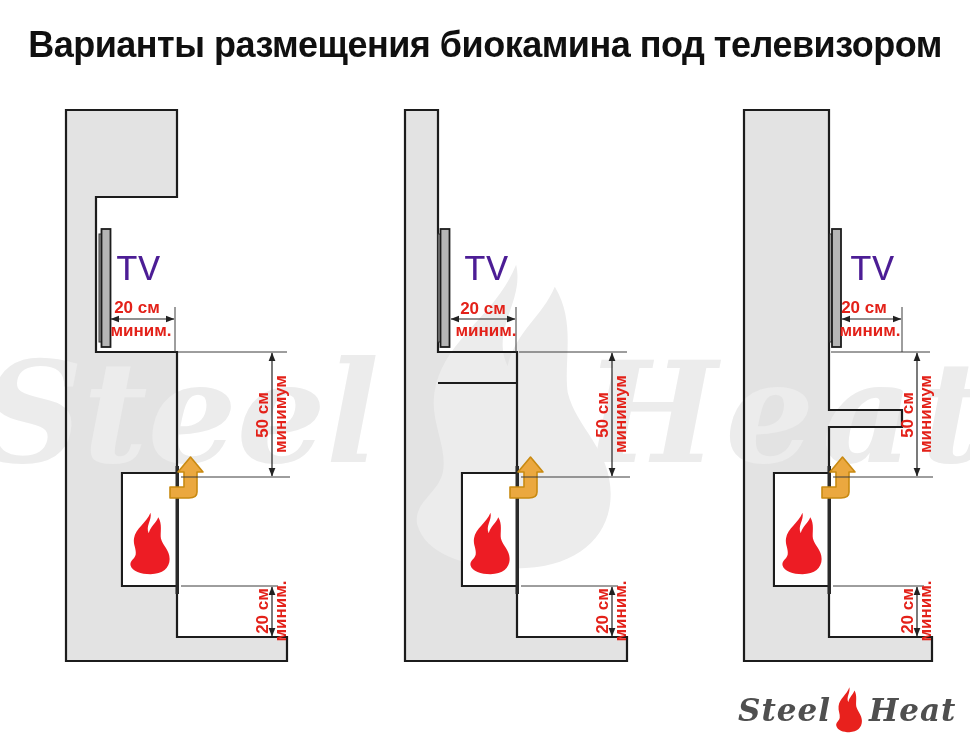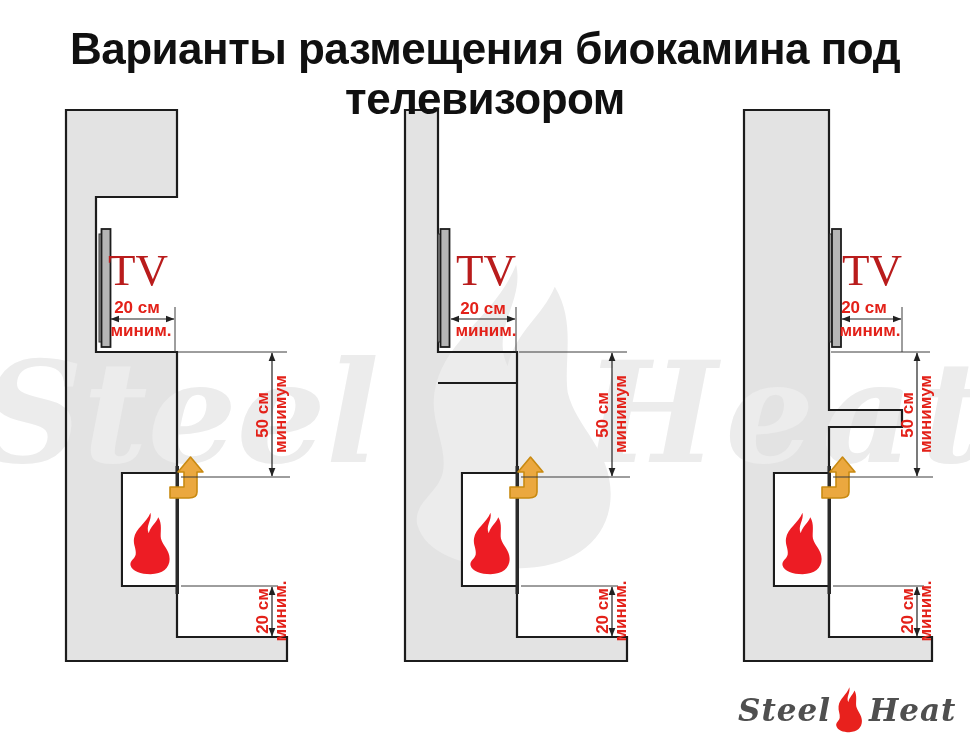--- a/index.html
+++ b/index.html
@@ -5,27 +5,27 @@
   * { margin:0; padding:0; box-sizing:border-box; }
   html,body { background:#fff; }
   .stage {
     position:relative; width:970px; height:749px;
     background:#fff; overflow:hidden;
     font-family:"Liberation Sans", sans-serif;
   }
   .stage svg.scene { position:absolute; left:0; top:0; }
   .title {
     position:absolute; left:0; top:24px; width:970px;
-    text-align:center; font-size:44px; font-weight:700; color:#101010;
+    text-align:center; font-size:36px; font-weight:700; color:#101010;
     letter-spacing:-0.5px;
   }
   .tvlbl {
     position:absolute; width:90px; text-align:center;
-    font-family:Liberation Serif, serif; font-weight:500;
-    font-size:45px; color:#b91c1c; line-height:46px;
+    font-family:Liberation Mono, monospace; font-weight:500;
+    font-size:37px; color:#4c1d95; line-height:46px;
   }
   .redh {
     position:absolute; width:110px; text-align:center;
     font-size:17px; font-weight:700; color:#E32119; line-height:18px;
     white-space:nowrap;
   }
   .redv {
     position:absolute; width:120px; height:20px; text-align:center;
     font-size:17px; font-weight:700; color:#E32119; line-height:20px;
     transform:rotate(-90deg); white-space:nowrap;

